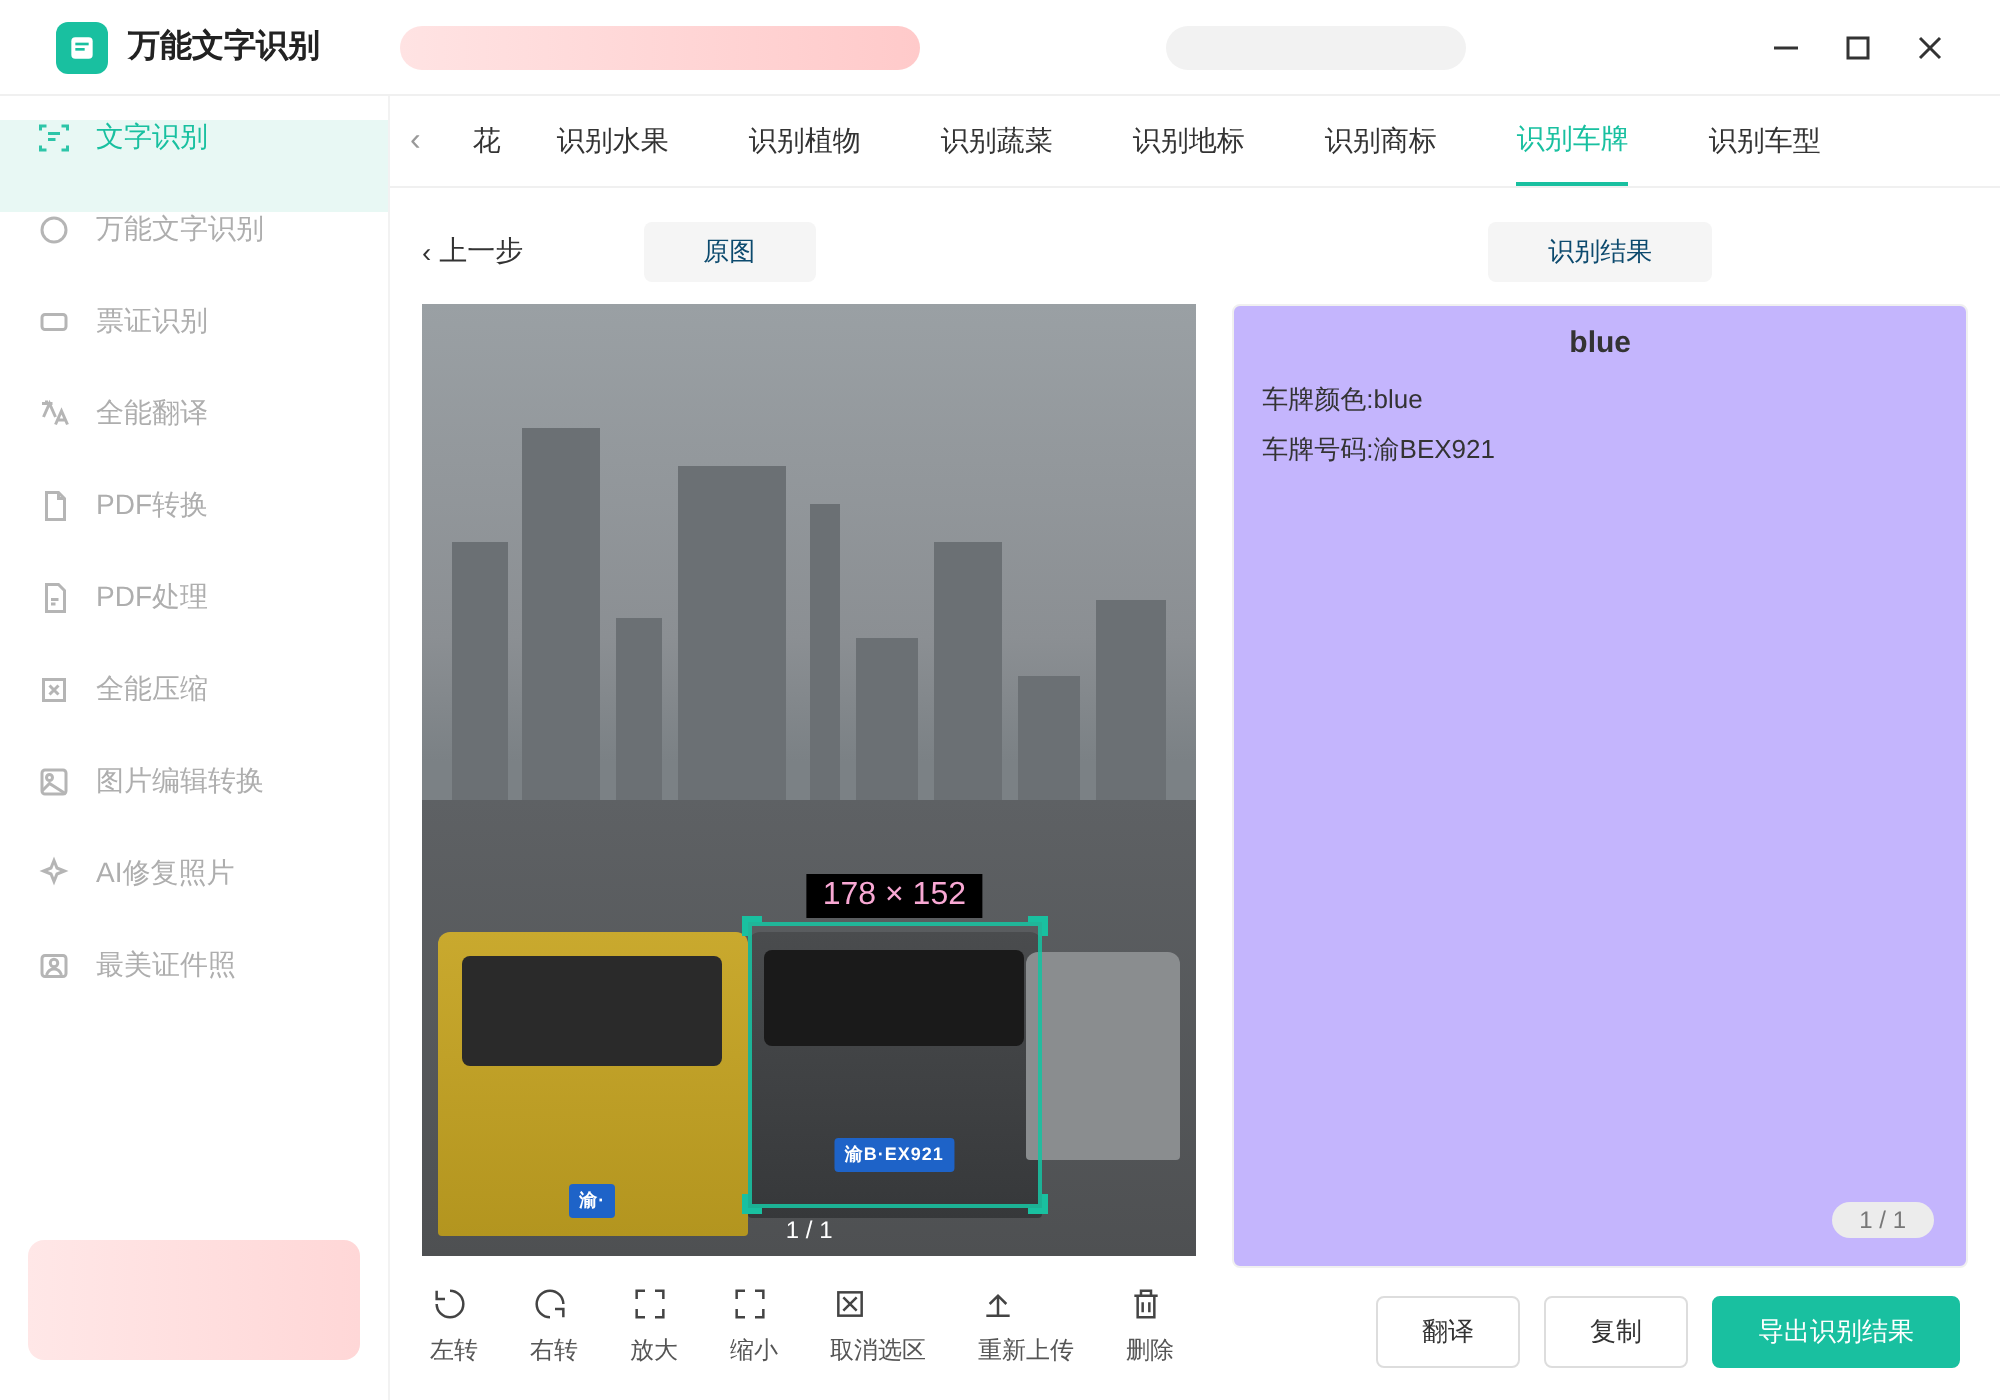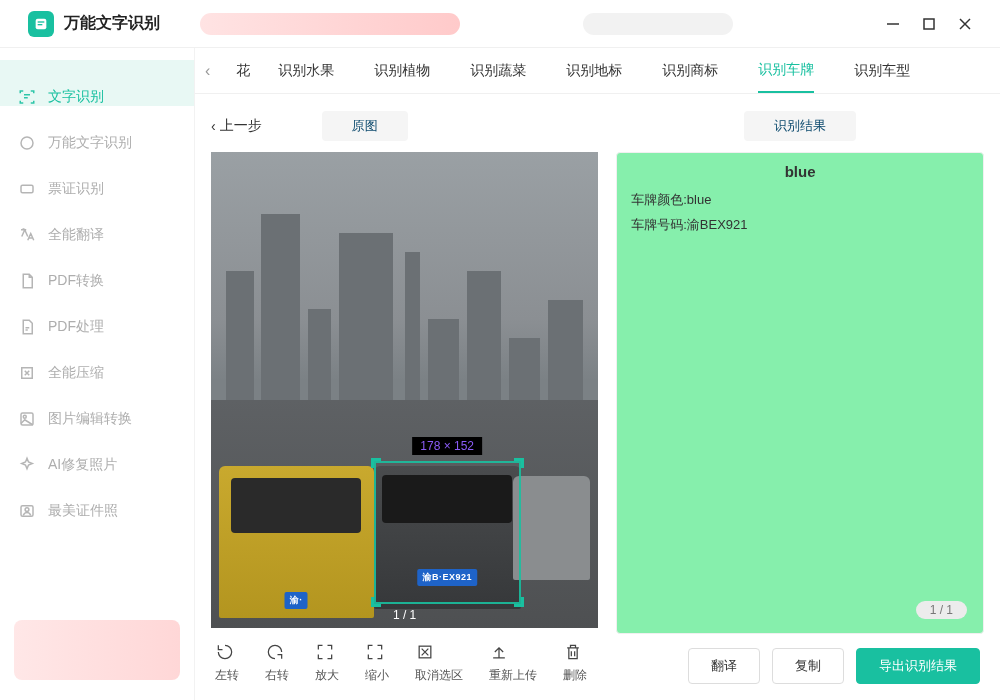--- a/index.html
+++ b/index.html
@@ -8,21 +8,21 @@
 .titlebar { height: 48px; display: flex; align-items: center; padding: 0 28px; border-bottom: 1px solid #f0f0f0; }
 .logo { width: 26px; height: 26px; background: #19c0a0; border-radius: 6px; display: flex; align-items: center; justify-content: center; margin-right: 10px; }
 .logo svg { width: 16px; height: 16px; }
 .app-title { font-size: 16px; font-weight: 600; color: #222; }
 .win-controls { margin-left: auto; display: flex; gap: 22px; align-items: center; }
 .win-btn { width: 14px; height: 14px; display: flex; align-items: center; justify-content: center; cursor: pointer; color: #333; }
 
 .body-row { flex: 1; display: flex; min-height: 0; }
 
 .sidebar { width: 195px; border-right: 1px solid #f2f2f2; padding-top: 12px; display: flex; flex-direction: column; }
-.side-item { height: 46px; display: flex; align-items: flex-end; padding: 0 18px; gap: 12px; color: #aeaeae; font-size: 14px; cursor: pointer; }
+.side-item { height: 46px; display: flex; align-items: flex-start; padding: 0 18px; gap: 12px; color: #aeaeae; font-size: 14px; cursor: pointer; }
 .side-item.active { background: #e8f8f4; color: #19c0a0; font-weight: 500; }
 .side-icon { width: 18px; height: 18px; opacity: 0.9; }
 .side-promo { margin-top: auto; margin: auto 14px 20px; height: 60px; border-radius: 8px; background: linear-gradient(90deg,#ffe7e7,#ffd7d7); }
 
 .main { flex: 1; display: flex; flex-direction: column; min-width: 0; }
 .tabs { height: 46px; display: flex; align-items: center; padding: 0 10px; gap: 28px; border-bottom: 1px solid #f0f0f0; font-size: 14px; color: #333; overflow: hidden; }
 .tab-scroll { display:flex; gap:40px; align-items:center; }
 .tab-chevron { color:#999; font-size:16px; cursor:pointer; margin-right:6px;}
 .tab { cursor: pointer; white-space: nowrap; padding: 12px 0; }
 .tab.active { color: #19c0a0; border-bottom: 2px solid #19c0a0; }
@@ -52,24 +52,24 @@
 .sedan::before{content:"";position:absolute;top:6%;left:6%;right:6%;height:34%;background:#1a1a1a;border-radius:4px;}
 .silver{ right:2%; bottom:10%; width:20%; height:22%; background:#8a8d8f;}
 .plate { position:absolute; bottom:16%; left:50%; transform:translateX(-50%); background:#1e63c8; color:#fff; font-size:9px; padding:2px 5px; border-radius:2px; letter-spacing:0.5px; font-weight:600;}
 .taxi .plate{ bottom:6%; background:#1e63c8;}
 .sel-box { position:absolute; border:3px solid #19c0a0; }
 .sel-box .corner{position:absolute;width:10px;height:10px;border:3px solid #19c0a0;}
 .sel-box .tl{top:-3px;left:-3px;border-right:none;border-bottom:none}
 .sel-box .tr{top:-3px;right:-3px;border-left:none;border-bottom:none}
 .sel-box .bl{bottom:-3px;left:-3px;border-right:none;border-top:none}
 .sel-box .br{bottom:-3px;right:-3px;border-left:none;border-top:none}
-.sel-label{position:absolute;top:-24px;left:50%;transform:translateX(-50%);background:#000;color:#8b5cf6;font-size:12px;padding:2px 8px;white-space:nowrap;}
+.sel-label{position:absolute;top:-24px;left:50%;transform:translateX(-50%);background:#000;color:#f9a8d4;font-size:16px;padding:2px 8px;white-space:nowrap;}
 .img-counter{position:absolute;left:50%;bottom:6px;transform:translateX(-50%);color:#fff;font-size:12px;}
 
-.result-box { flex: 1; background: #86efac; border: 1px solid #f0f0f0; border-radius: 4px; padding: 10px 14px; position: relative; font-size: 13px; color: #333; min-height: 0;}
+.result-box { flex: 1; background: #c4b5fd; border: 1px solid #f0f0f0; border-radius: 4px; padding: 10px 14px; position: relative; font-size: 13px; color: #333; min-height: 0;}
 .result-title { text-align: center; font-weight: 700; font-size: 15px; margin-bottom: 8px; }
 .result-line { line-height: 1.9; }
 .result-counter { position: absolute; right: 16px; bottom: 14px; background: #ececec; color: #777; border-radius: 12px; padding: 2px 14px; font-size: 12px; }
 
 .toolbar { display: flex; align-items: center; gap: 26px; padding: 14px 4px 4px; }
 .tool { display: flex; flex-direction: column; gap: 5px; color: #555; font-size: 12px; cursor: pointer; }
 .tool svg { width: 20px; height: 20px; stroke:#444; stroke-width:1.5; fill:none; }
 
 .action-row { display: flex; gap: 12px; justify-content: flex-end; padding: 14px 4px 4px; }
 .btn { padding: 8px 22px; border-radius: 4px; font-size: 13px; cursor: pointer; border:1px solid #ddd; background:#fff; color:#333;text-align:right;}

